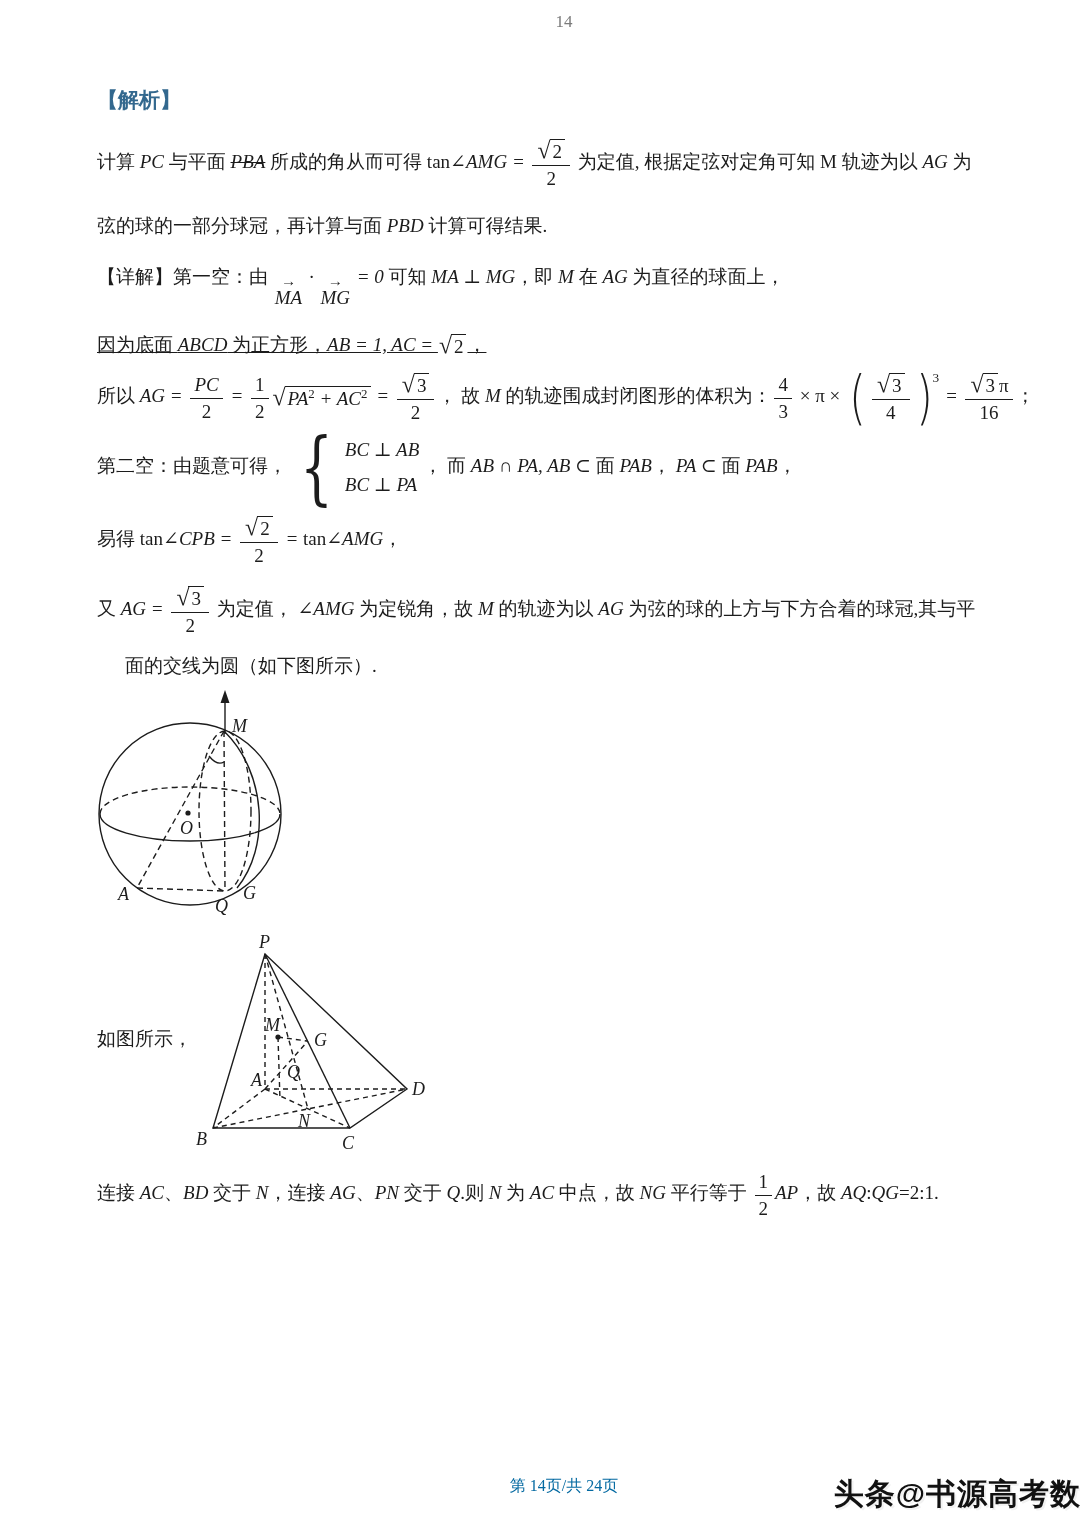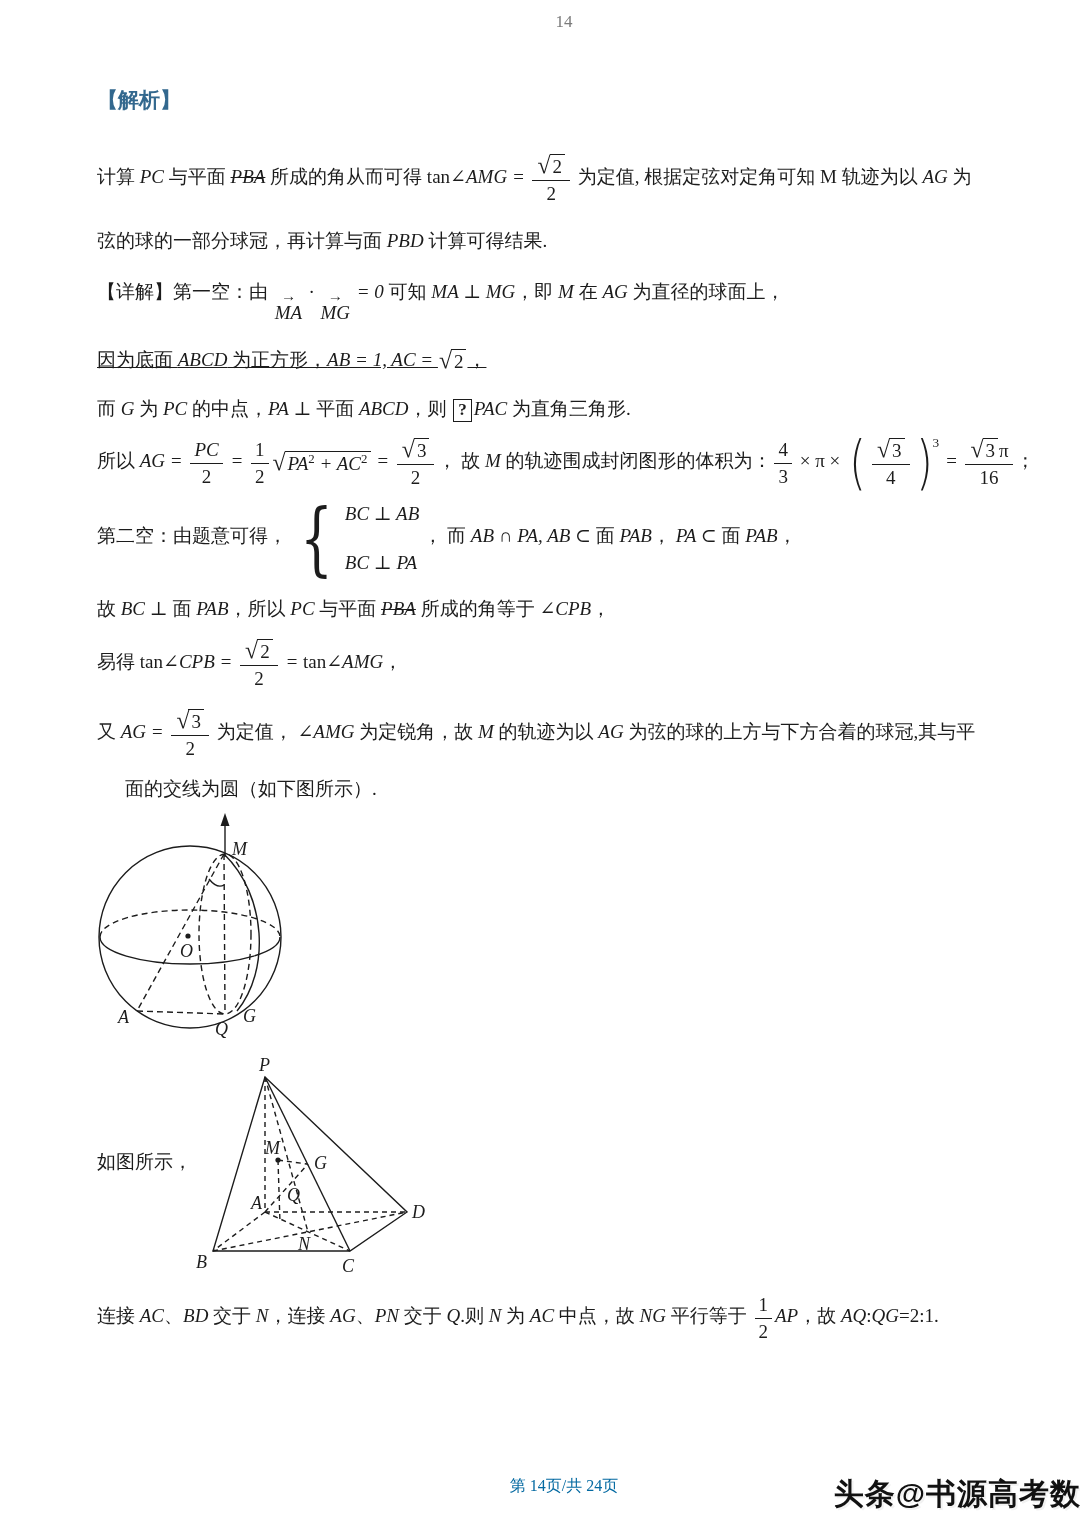--- a/index.html
+++ b/index.html
@@ -22,28 +22,28 @@
   .fd{display:inline-flex;justify-content:center;padding-top:2px;}
   .sqrt{display:inline-flex;align-items:flex-start;vertical-align:middle;margin:0 1px;}
   .rad{font-size:1.25em;line-height:0.95;}
   .rct{border-top:1.4px solid #1c1c1c;padding:1px 3px 0;margin-left:-1px;line-height:1.15;}
   .vec{display:inline-flex;flex-direction:column;align-items:center;line-height:1;
        vertical-align:-3px;margin:0 2px;}
   .varr{font-size:0.8em;height:0.75em;line-height:0.7;}
   .cases{display:inline-flex;align-items:center;vertical-align:middle;margin:0 4px;}
   .cbrace{font-size:4.2em;font-weight:300;line-height:0.75;margin-right:3px;
           font-family:"DejaVu Serif",serif;transform:scaleX(0.65);}
-  .crows{display:inline-flex;flex-direction:column;gap:21px;}
+  .crows{display:inline-flex;flex-direction:column;gap:8px;}
   .pgroup{display:inline-flex;align-items:center;vertical-align:middle;margin:0 1px;}
   .bigp{font-size:3.1em;font-weight:200;line-height:0.78;font-family:"DejaVu Sans",sans-serif;
         transform:scaleX(0.72);}
   .psup{align-self:flex-start;font-size:0.7em;margin:-4px 0 0 -3px;}
   .boxq{display:inline-block;border:1.6px solid #1c1c1c;padding:0 4px;margin:0 2px;
         font-weight:600;font-size:0.9em;line-height:1.2;}
-  .ml1{margin-top:26px;} .ml2{margin-top:39px;} .ml3{margin-top:22px;}
+  .ml1{margin-top:26px;} .ml2{margin-top:24px;} .ml3{margin-top:22px;}
   .ml4{margin-top:24px;} .ml5{margin-top:24px;text-decoration:underline;} .ml6{margin-top:22px;}
   .ml7{margin-top:14px;} .ml8{margin-top:12px;} .ml9{margin-top:18px;}
   .ml10{margin-top:16px;} .ml11{margin-top:18px;} .ml12{margin-top:16px;margin-left:28px;}
   .ml13{margin-top:12px;}
   .fig-sphere{margin-top:8px;margin-left:-12px;}
   .fig-pyramid{position:relative;margin-top:2px;height:224px;}
   .fig-pyramid svg{margin-left:83px;}
   .fig-caption{position:absolute;left:0;top:92px;font-size:19px;}
   .diagram text{font-family:"Liberation Serif","DejaVu Serif",serif;font-style:italic;
                 font-size:18px;fill:#1c1c1c;}
@@ -78,21 +78,20 @@
           <span class="varr">→</span>
           <span class="mi">MA</span>
         </span><span class="mi"> · </span><span class="vec">
           <span class="varr">→</span>
           <span class="mi">MG</span>
         </span><span class="mi"> = 0</span><span class="cn"> 可知 </span><span class="mi">MA ⊥ MG</span><span class="cn">，即 </span><span class="mi">M</span><span class="cn"> 在 </span><span class="mi">AG</span><span class="cn"> 为直径的球面上，</span></div>
     <div class="line ml5"><span class="cn">因为底面 </span><span class="mi">ABCD</span><span class="cn"> 为正方形，</span><span class="mi">AB = 1, AC = </span><span class="sqrt">
           <span class="rad">√</span>
           <span class="rct"><span class="rm">2</span></span>
         </span><span class="cn">，</span></div>
-    <div class="line ml6"><span class="cn">而 </span><span class="mi">G</span><span class="cn"> 为 </span><span class="mi">PC</span><span class="cn"> 的中点，</span><span class="mi">PA</span><span class="cn"> ⊥ 平面 </span><span class="mi">ABCD</span><span class="cn">，则 </span><span class="boxq">?</span><span class="mi">PAC</span><span class="cn"> 为直角三角形.</span></div>
     <div class="line ml7"><span class="cn">所以 </span><span class="mi">AG = </span><span class="frac">
           <span class="fn">
             <span class="mi">PC</span>
           </span>
           <span class="fd">
             <span class="rm">2</span>
           </span>
         </span><span class="mi"> = </span><span class="frac">
           <span class="fn">
             <span class="rm">1</span>
@@ -147,21 +146,20 @@
             <span class="rm">16</span>
           </span>
         </span><span class="cn">；</span></div>
     <div class="line ml8"><span class="cn">第二空：由题意可得，</span><span class="cases">
           <span class="cbrace">{</span>
           <span class="crows">
             <div><span class="mi">BC ⊥ AB</span></div>
             <div><span class="mi">BC ⊥ PA</span></div>
           </span>
         </span><span class="cn">，  而 </span><span class="mi">AB ∩ PA, AB ⊂ </span><span class="cn">面 </span><span class="mi">PAB</span><span class="cn">，  </span><span class="mi">PA ⊂ </span><span class="cn">面 </span><span class="mi">PAB</span><span class="cn">，</span></div>
-    <div class="line ml9"><span class="cn">故 </span><span class="mi">BC</span><span class="cn"> ⊥ 面 </span><span class="mi">PAB</span><span class="cn">，所以 </span><span class="mi">PC</span><span class="cn"> 与平面 </span><span class="mi strike">PBA</span><span class="cn"> 所成的角等于 </span><span class="mi">∠CPB</span><span class="cn">，</span></div>
     <div class="line ml10"><span class="cn">易得 </span><span class="rm">tan</span><span class="mi">∠CPB = </span><span class="frac">
           <span class="fn">
             <span class="sqrt">
               <span class="rad">√</span>
               <span class="rct"><span class="rm">2</span></span>
             </span>
           </span>
           <span class="fd">
             <span class="rm">2</span>
           </span>

